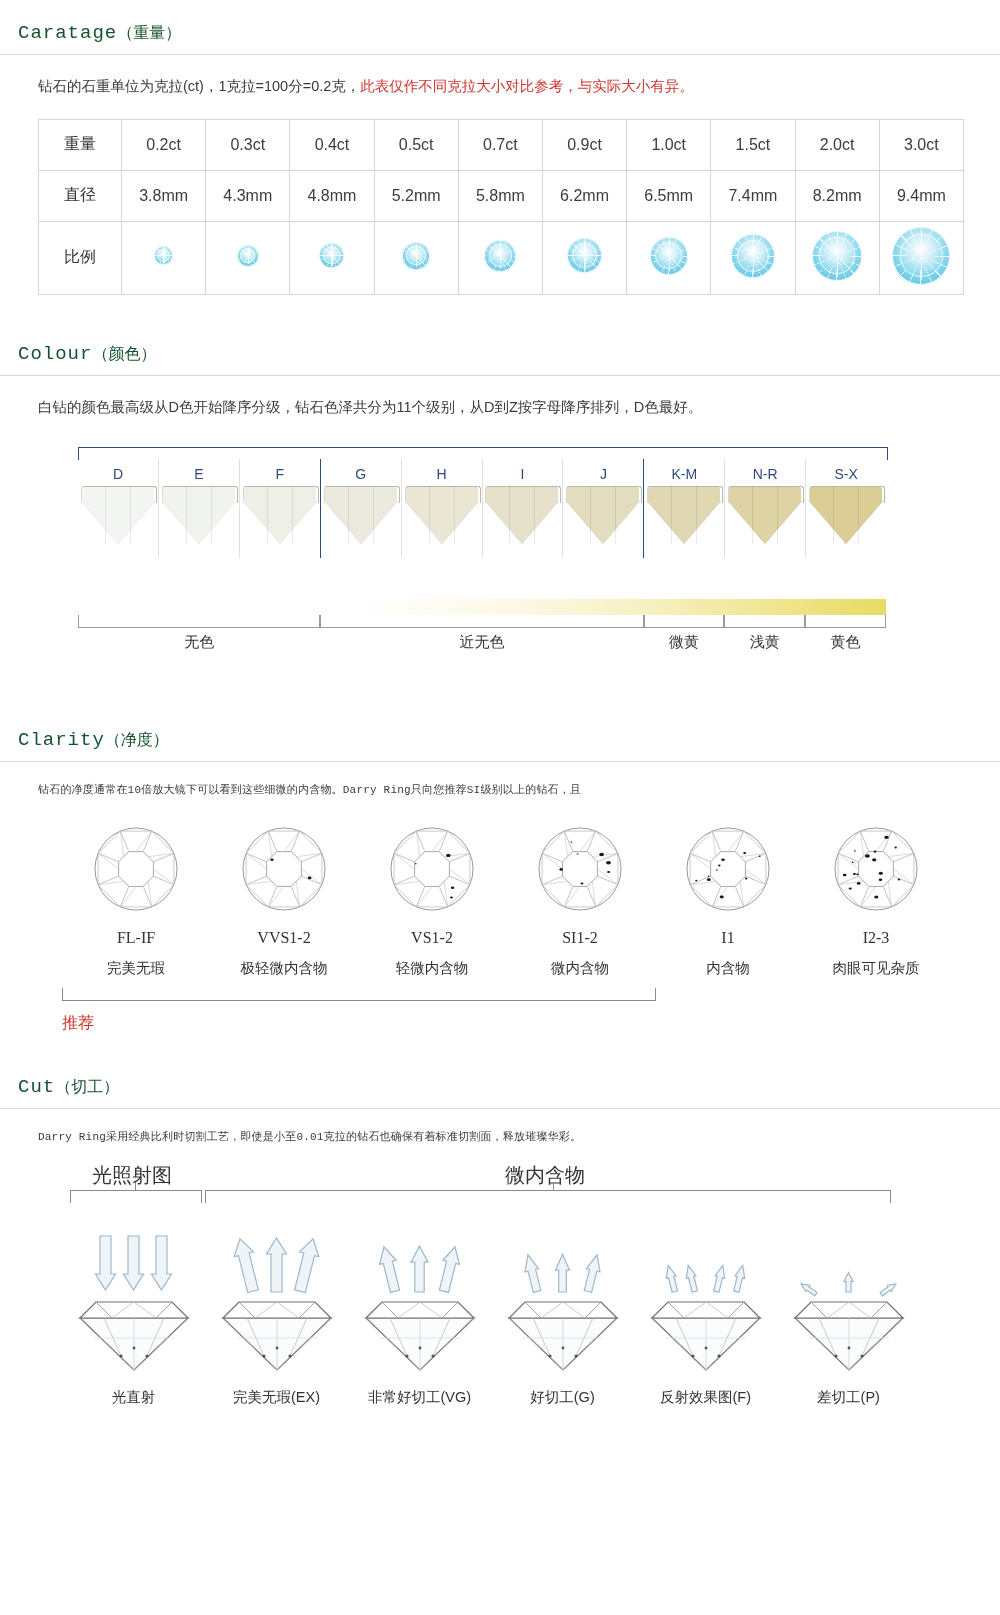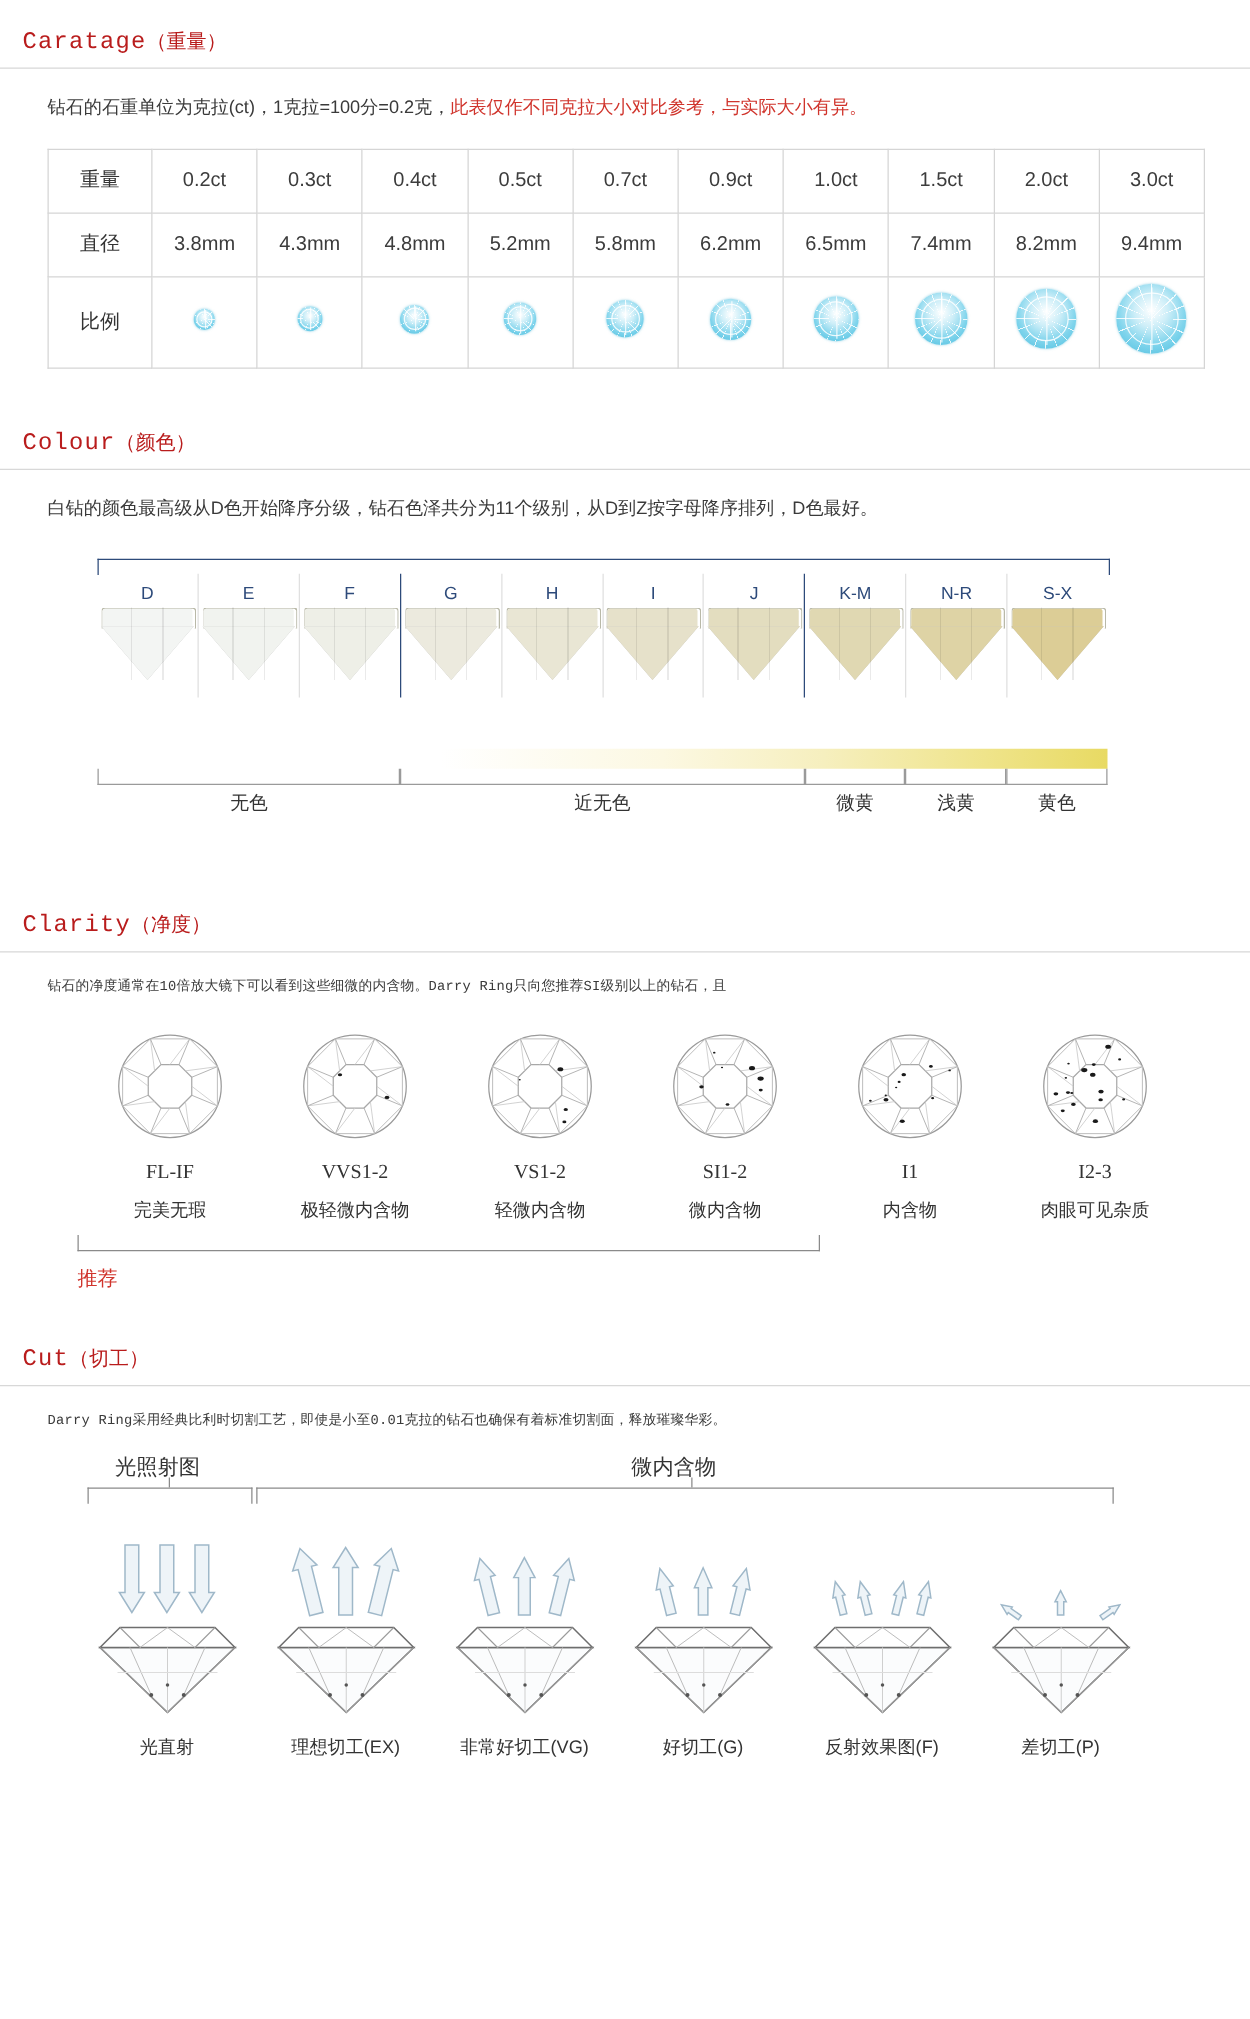--- a/index.html
+++ b/index.html
@@ -17,21 +17,21 @@
   .page {
     width: 1000px;
     position: relative;
   }
 
   
   .section-head {
     font-family: "Liberation Mono", monospace;
     font-size: 19px;
     letter-spacing: 1px;
-    color: #b91c1c;
+    color: #14532d;
     padding: 0 0 10px 18px;
   }
   .section-head .cn {
     font-family: "Liberation Sans", sans-serif;
     font-size: 16px;
     letter-spacing: 0;
   }
   .rule {
     height: 1px;
     background: #d8d8d8;
@@ -289,21 +289,21 @@
   
   .cut-brackets {
     position: relative;
     width: 1000px;
     height: 60px;
     margin-top: 14px;
   }
   .cb-label {
     position: absolute;
     font-family: "Liberation Sans", sans-serif;
-    font-size: 17px;
+    font-size: 20px;
     color: #333;
     top: 0;
     text-align: right;
   }
   .cb-line {
     position: absolute;
     top: 28px;
     height: 12px;
     border: 1px solid #8a8a8a;
     border-bottom: none;
@@ -823,21 +823,21 @@
               <line x1="6" y1="18" x2="60" y2="70" stroke="#9a9a9a" stroke-width="0.9"></line>
               <line x1="114" y1="18" x2="60" y2="70" stroke="#9a9a9a" stroke-width="0.9"></line>
               <line x1="30" y1="18" x2="47" y2="56" stroke="#bcbcbc" stroke-width="0.8"></line>
               <line x1="90" y1="18" x2="73" y2="56" stroke="#bcbcbc" stroke-width="0.8"></line>
               <line x1="60" y1="18" x2="60" y2="70" stroke="#cfcfcf" stroke-width="0.8"></line>
               <line x1="20" y1="38" x2="100" y2="38" stroke="#dcdcdc" stroke-width="0.8"></line>
               <circle cx="47" cy="56" r="1.6" fill="#555"></circle>
               <circle cx="73" cy="56" r="1.6" fill="#555"></circle>
               <circle cx="60" cy="48" r="1.4" fill="#555"></circle>
             </svg></div>
-          <div class="cut-cap">理想切工(EX)</div>
+          <div class="cut-cap">完美无瑕(EX)</div>
         </div>
         <div class="cut-item">
           <div class="cut-arrows"><svg width="143" height="72" viewBox="0 0 143 72">
               <polygon points="36.8,64.0 46.2,64.0 46.2,34.1 50.0,34.1 41.5,18.1 33.0,34.1 36.8,34.1" fill="#eef4f8" stroke="#9fb8c9" stroke-width="1.2" transform="rotate(-14 41.5 41.05)"></polygon>
               <polygon points="66.8,64.0 76.2,64.0 76.2,34.1 80.0,34.1 71.5,18.1 63.0,34.1 66.8,34.1" fill="#eef4f8" stroke="#9fb8c9" stroke-width="1.2"></polygon>
               <polygon points="96.8,64.0 106.2,64.0 106.2,34.1 110.0,34.1 101.5,18.1 93.0,34.1 96.8,34.1" fill="#eef4f8" stroke="#9fb8c9" stroke-width="1.2" transform="rotate(14 101.5 41.05)"></polygon>
             </svg></div>
           <div class="cut-gem"><svg width="120" height="74" viewBox="0 0 120 74">
               <polygon points="6,18 114,18 60,70" fill="#fbfcfd" stroke="#6e6e6e" stroke-width="1.2"></polygon>
               <polygon points="22,2 98,2 114,18 6,18" fill="#ffffff" stroke="#6e6e6e" stroke-width="1.2"></polygon>

